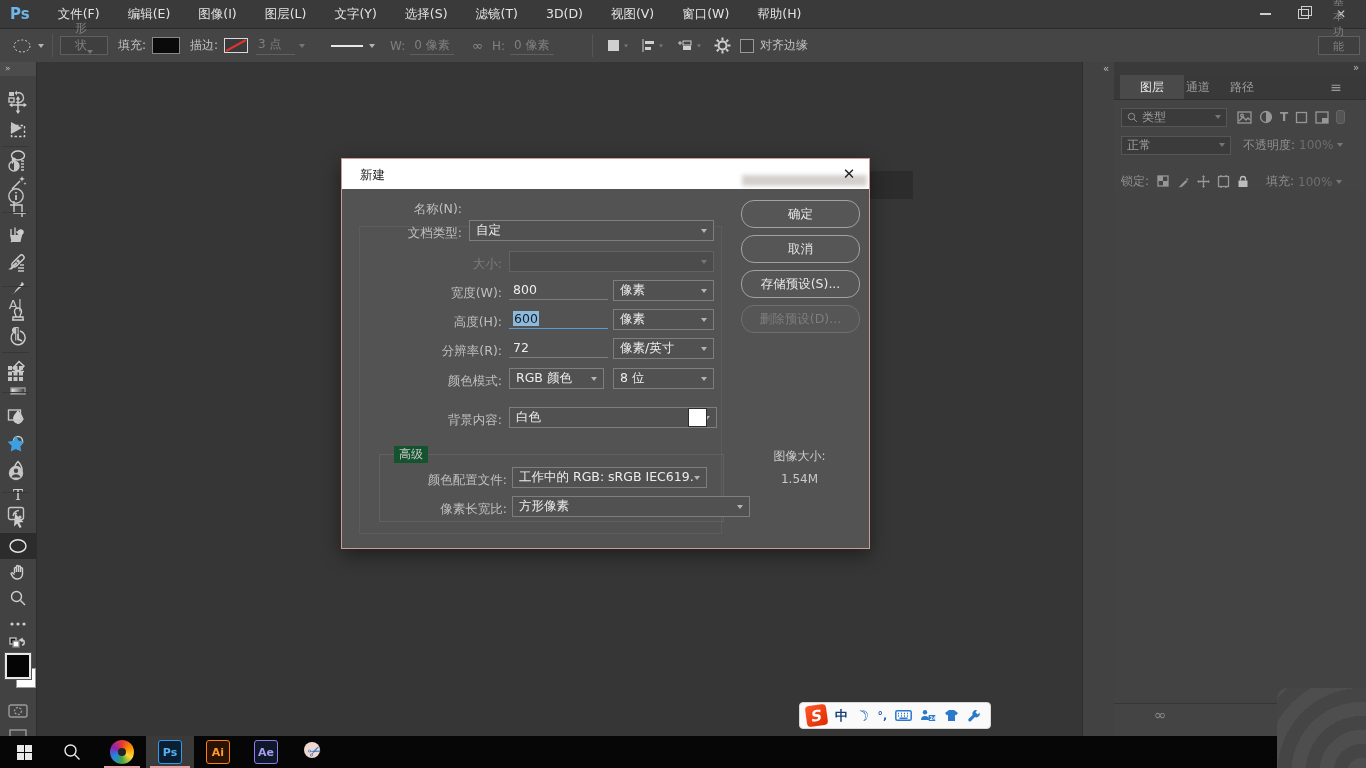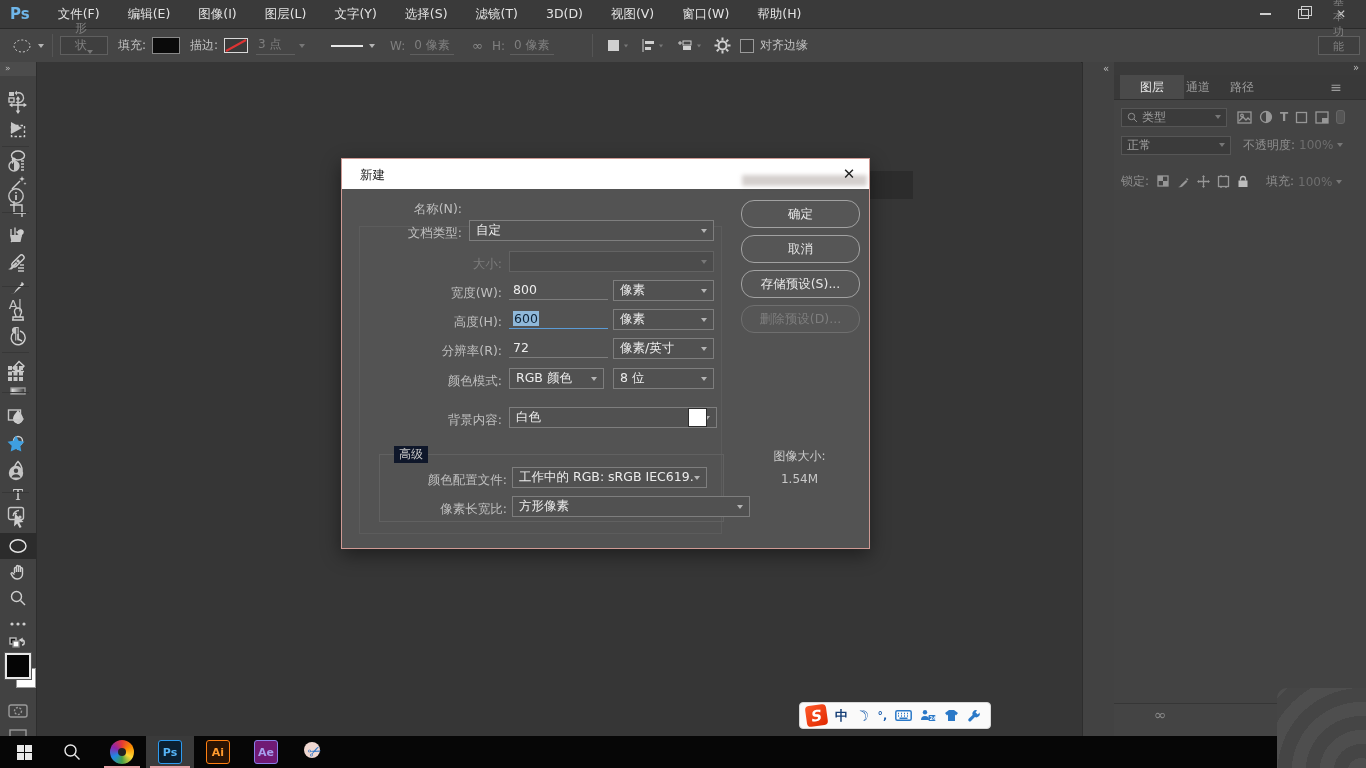--- a/index.html
+++ b/index.html
@@ -72,21 +72,21 @@
   .dlabel.dis{color:#7c7c7c}
   .dval{color:#ededed}
   .dinput{position:absolute;height:18px;border-bottom:1px solid #7d7d7d;color:#ededed;font-size:12.5px;line-height:18px}
   .ddd{position:absolute;height:21px;background:#515151;border:1px solid #7e7e7e;box-sizing:border-box;display:flex;align-items:center;justify-content:space-between;padding:0 6px;color:#ececec;font-size:12.5px}
   .ddd.dis{border-color:#636363;background:#4c4c4c}
   .dbtn{position:absolute;left:399px;width:117px;height:26px;border:1px solid #a2a2a2;border-radius:13px;background:#565656;color:#e6e6e6;font-size:12.5px;display:flex;align-items:center;justify-content:center}
   .dbtn.dis{border-color:#6f6f6f;color:#7e7e7e}
   .sel{background:#8fb8d9;color:#0d2134;padding:0 1px}
   #groupbox{position:absolute;left:17px;top:67px;width:361px;height:306px;border:1px solid #5c5c5c}
   #advbox{position:absolute;left:37px;top:295px;width:343px;height:66px;border:1px solid #616161}
-  #advlabel{position:absolute;left:52px;top:287px;background:#0f172a;padding:0 5px;color:#c6c6c6}
+  #advlabel{position:absolute;left:52px;top:287px;background:#14532d;padding:0 5px;color:#c6c6c6}
 
   
   #taskbar{left:0;top:736px;width:1366px;height:32px;background:#060606;z-index:50}
   .tb-item{position:absolute;top:0;height:32px;display:flex;align-items:center;justify-content:center}
   .underline{position:absolute;bottom:0;height:2px;background:#e8a3a8}
   .appicon{width:24px;height:24px;border-radius:3px;box-sizing:border-box;display:flex;align-items:center;justify-content:center;font-weight:bold;font-size:11px}
   #ps-task-bg{left:146px;width:48px;background:#3a3a3a}
 
   
   #ime{left:799px;top:702px;width:192px;height:27px;background:#fafafa;border-radius:4px;border:1px solid #d8d8d8;display:flex;align-items:center;gap:8px;padding:0 6px;box-sizing:border-box;z-index:55}
@@ -709,21 +709,21 @@
     <div class="underline" style="left:6px;width:36px"></div>
   </div>
   <div class="tb-item" style="left:146px;width:48px">
     <div class="appicon" style="background:#0b1f30;border:1.5px solid #2d9bf0;color:#55b3f5">Ps</div>
     <div class="underline" style="left:4px;width:40px"></div>
   </div>
   <div class="tb-item" style="left:194px;width:48px">
     <div class="appicon" style="background:#2a1303;border:1.5px solid #ff8012;color:#ff9a2e">Ai</div>
   </div>
   <div class="tb-item" style="left:242px;width:48px">
-    <div class="appicon" style="background:#701a75;border:1.5px solid #8a7fe8;color:#a79fee">Ae</div>
+    <div class="appicon" style="background:#0f172a;border:1.5px solid #8a7fe8;color:#a79fee">Ae</div>
   </div>
   <div class="tb-item" style="left:290px;width:48px">
     <div style="position:relative;width:24px;height:24px">
       <div style="position:absolute;left:2px;top:2px;width:16px;height:16px;border-radius:50%;background:#efd7d0"></div>
       <span style="position:absolute;left:6px;top:2px;color:#3579c8;font-size:16px;transform:rotate(-25deg)">✂</span>
     </div>
   </div>
 
 </div>
 

